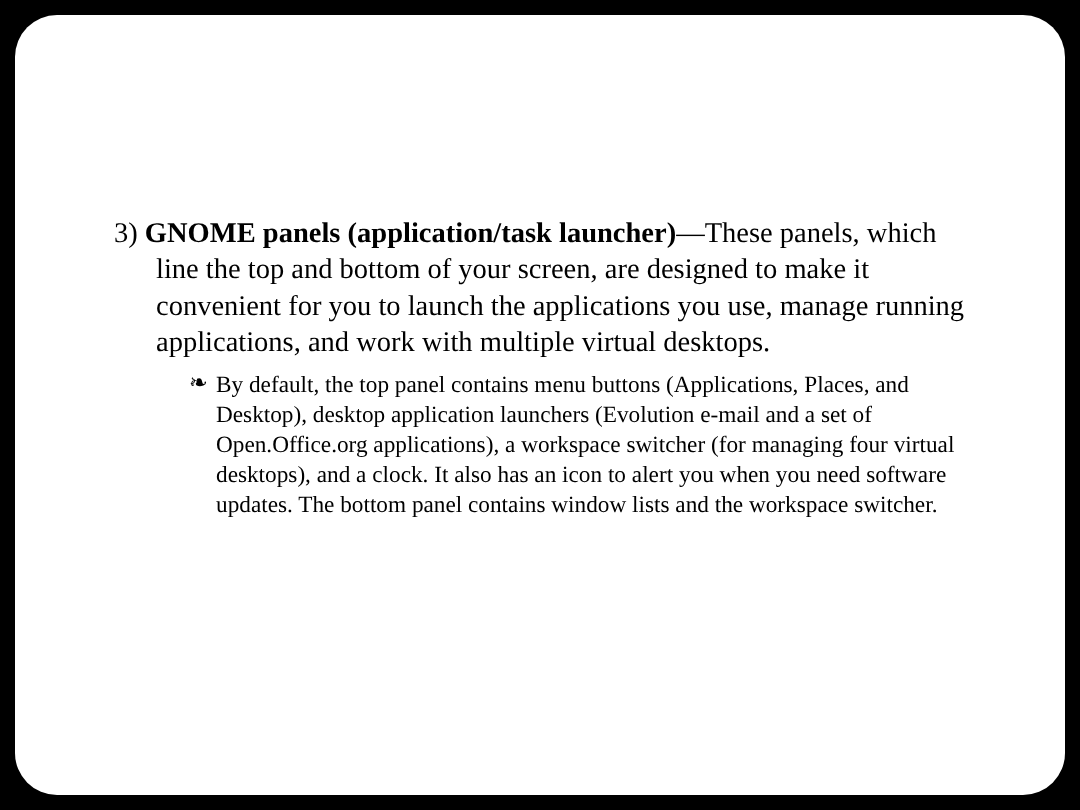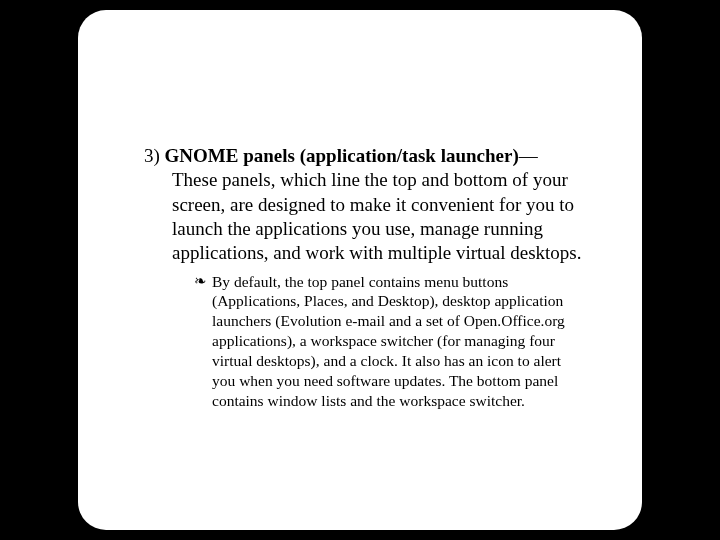--- a/index.html
+++ b/index.html
@@ -10,21 +10,21 @@
     body {
       width: 720px;
       height: 540px;
       background: #000;
       display: flex;
       align-items: center;
       justify-content: center;
       font-family: Georgia, 'Times New Roman', serif;
     }
     .slide {
-      width: 564px;
+      width: 700px;
       height: 520px;
       background: #fff;
       border-radius: 28px;
       padding: 48px 60px 48px 60px;
       position: relative;
     }
     .content {
       margin-top: 86px;
     }
     .item-main {

